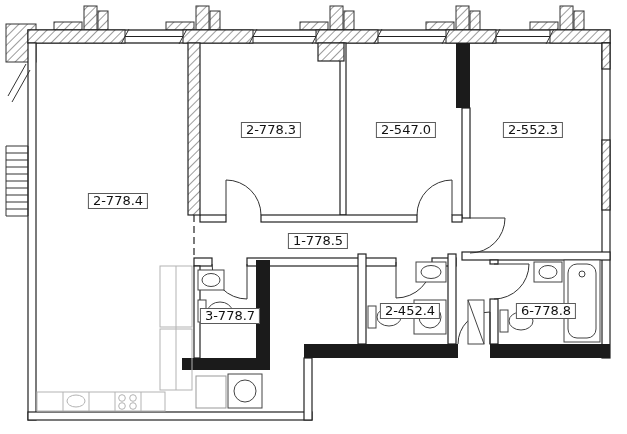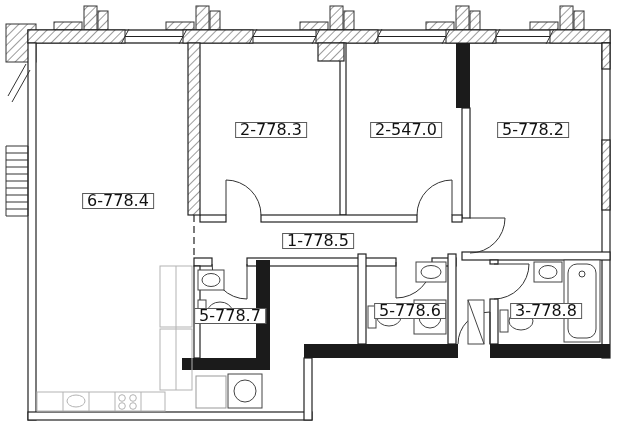--- a/index.html
+++ b/index.html
@@ -10,21 +10,21 @@
     font-family:"DejaVu Sans", sans-serif;
     overflow:hidden;
   }
   .plan svg{position:absolute;left:0;top:0;}
   .room-label{
     position:absolute;
     transform:translate(-50%,-50%);
     background:#ffffff;
     border:1px solid #5a5a5a;
     padding:0 4px;
-    font-size:16px;
+    font-size:13px;
     line-height:14px;
     color:#111;
     white-space:nowrap;
     z-index:2;
   }
 </style>
 </head>
 <body>
 
 <div class="plan">
@@ -222,22 +222,22 @@
           <circle cx="133" cy="406" r="3.3"></circle>
       </g>
       <g>
         <rect x="160" y="266" width="32" height="61"></rect>
         <rect x="160" y="329" width="32" height="61"></rect>
         <line x1="176" y1="266" x2="176" y2="390"></line>
       </g>
     </g>
   </svg>
 
-  <div class="room-label" style="left:118px;top:201px">6-778.4</div>
+  <div class="room-label" style="left:118px;top:201px">2-778.4</div>
   <div class="room-label" style="left:271px;top:130px">2-778.3</div>
   <div class="room-label" style="left:406px;top:130px">2-547.0</div>
-  <div class="room-label" style="left:533px;top:130px">5-778.2</div>
+  <div class="room-label" style="left:533px;top:130px">2-552.3</div>
   <div class="room-label" style="left:318px;top:241px">1-778.5</div>
-  <div class="room-label" style="left:230px;top:316px">5-778.7</div>
-  <div class="room-label" style="left:410px;top:311px">5-778.6</div>
-  <div class="room-label" style="left:546px;top:311px">3-778.8</div>
+  <div class="room-label" style="left:230px;top:316px">3-778.7</div>
+  <div class="room-label" style="left:410px;top:311px">2-452.4</div>
+  <div class="room-label" style="left:546px;top:311px">6-778.8</div>
 
 </div>
 
 </body></html>

